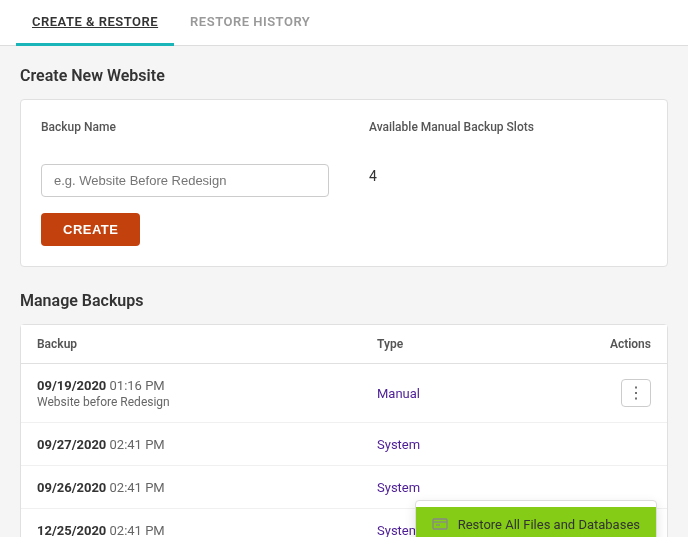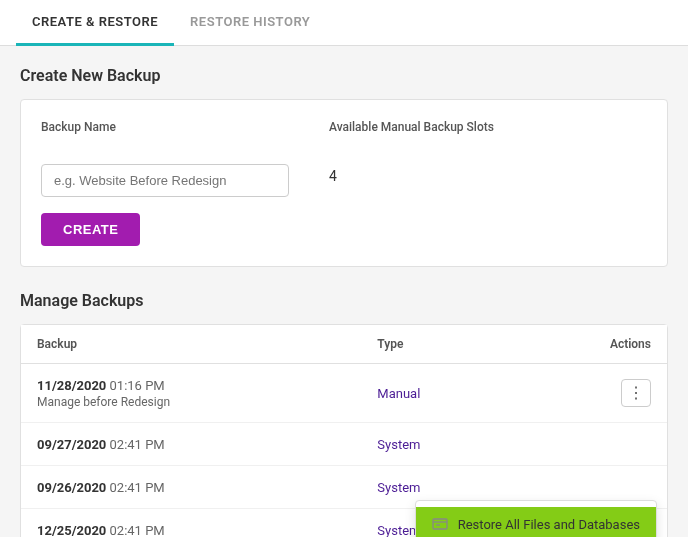--- a/index.html
+++ b/index.html
@@ -26,20 +26,21 @@
       color: #999;
       cursor: pointer;
       letter-spacing: 0.5px;
       text-transform: uppercase;
       border-bottom: 3px solid transparent;
       margin-bottom: -1px;
     }
     .tab.active {
       color: #333;
       border-bottom: 3px solid #1ab5b8;
+      text-decoration: underline;
     }
 
     
     .main {
       padding: 20px 20px;
     }
 
     
     .section-title {
       font-size: 16px;
@@ -75,36 +76,36 @@
       margin-bottom: 6px;
       font-weight: 500;
     }
 
     .form-input {
       border: 1px solid #ccc;
       border-radius: 4px;
       padding: 8px 12px;
       font-size: 13px;
       color: #999;
-      width: 248px;
+      width: 288px;
       outline: none;
     }
 
     .slots-group {
       display: flex;
       flex-direction: column;
     }
     .slots-value {
       font-size: 14px;
       color: #333;
       margin-top: 28px;
     }
 
     .btn-create {
-      background: #a21caf;
+      background: #c2410c;
       color: #fff;
       border: none;
       border-radius: 4px;
       padding: 9px 22px;
       font-size: 13px;
       font-weight: 700;
       letter-spacing: 0.5px;
       cursor: pointer;
       text-transform: uppercase;
     }
@@ -243,21 +244,21 @@
   <div class="tab active">
     <span>CREATE &amp; RESTORE</span>
   </div>
   <div class="tab">
     <span>RESTORE HISTORY</span>
   </div>
 </div>
 
 <div class="main">
 
-  <div class="section-title">Create New Backup</div>
+  <div class="section-title">Create New Website</div>
 
   <div class="card">
     <div class="form-row">
       <div class="form-group">
         <label class="form-label">Backup Name</label>
         <input class="form-input" type="text" placeholder="e.g. Website Before Redesign" style="">
       </div>
       <div class="slots-group">
         <span class="slots-label">Available Manual Backup Slots</span>
         <span class="slots-value">4</span>
@@ -272,21 +273,21 @@
     <table class="table">
       <thead>
         <tr>
           <th>Backup</th>
           <th>Type</th>
           <th class="actions-col">Actions</th>
         </tr>
       </thead>
       <tbody id="backup-rows">
       <tr>
-            <td><span class="backup-date">11/28/2020</span><span class="backup-time"> 01:16 PM</span><span class="backup-name">Manage before Redesign</span></td>
+            <td><span class="backup-date">09/19/2020</span><span class="backup-time"> 01:16 PM</span><span class="backup-name">Website before Redesign</span></td>
             <td class="type-col">Manual</td>
             <td class="actions-col-td"><button class="dots-btn">⋮</button></td>
           </tr>
           <tr>
             <td><span class="backup-date">09/27/2020</span><span class="backup-time"> 02:41 PM</span></td>
             <td class="type-col">System</td>
             <td class="actions-col-td"></td>
           </tr>
           <tr>
             <td><span class="backup-date">09/26/2020</span><span class="backup-time"> 02:41 PM</span></td>

